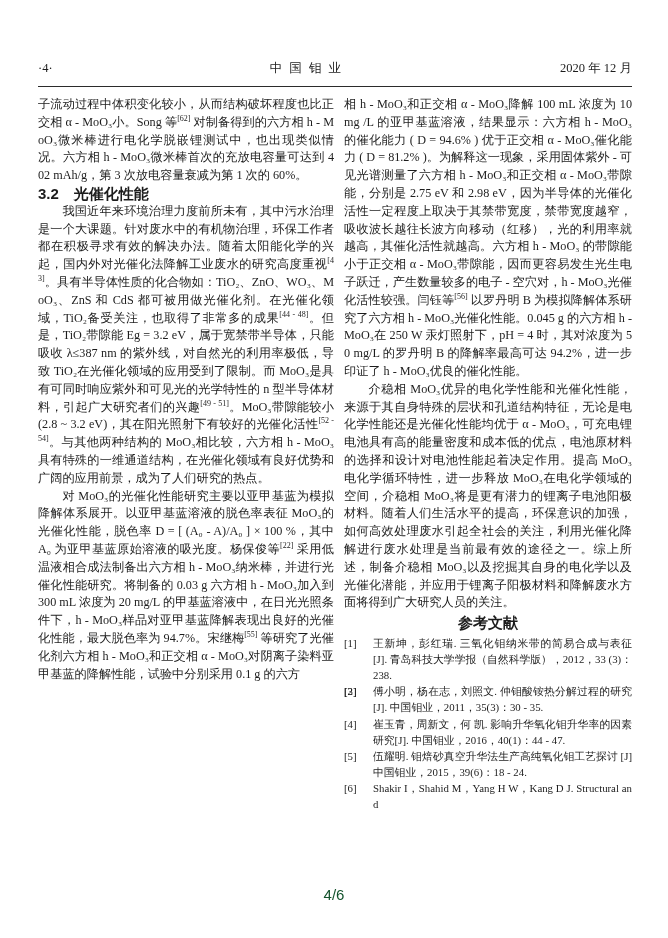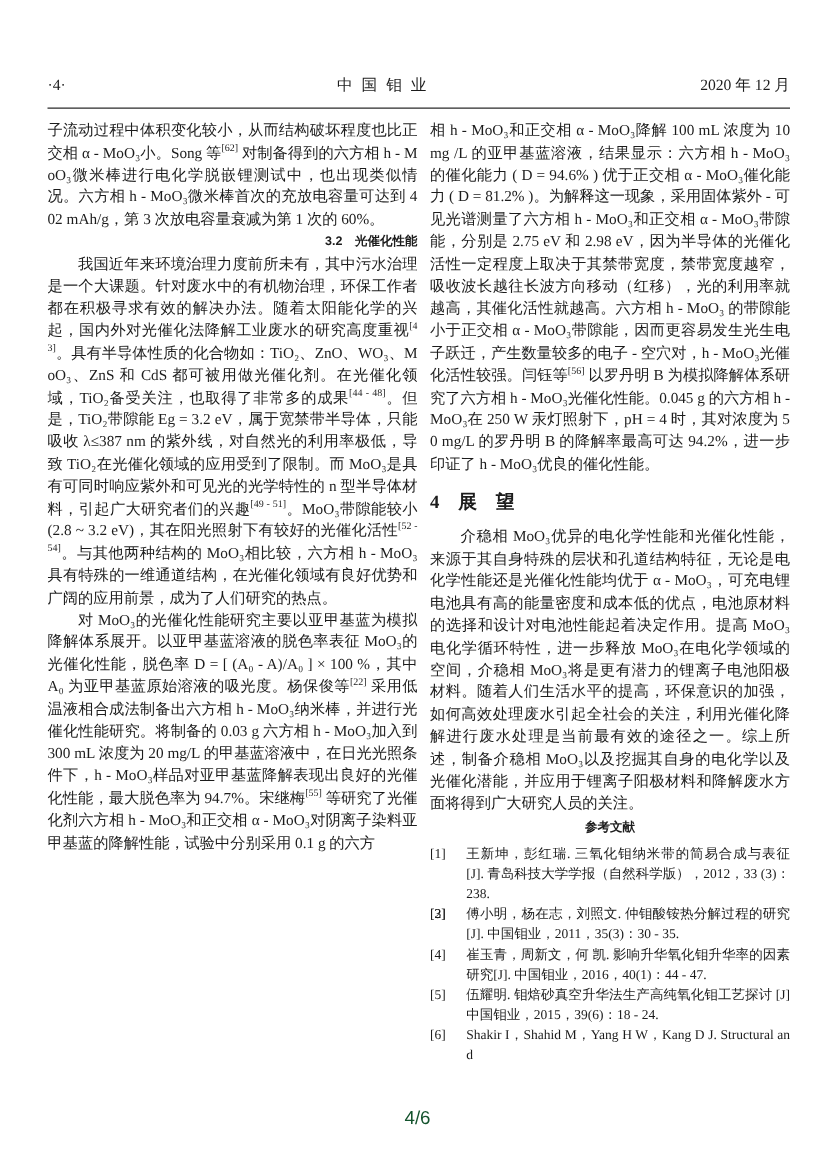--- a/index.html
+++ b/index.html
@@ -39,30 +39,30 @@
     word-break: break-all;
   }
   .p.indent { text-indent: 2em; }
 
   sup {
     font-size: 8px; line-height: 0; vertical-align: super;
   }
 
   .h2 {
     font-family: "Liberation Sans", "DejaVu Sans", sans-serif;
-    font-weight: bold; font-size: 10px; line-height: 17.8px;
-    margin: 0; text-align: right;
+    font-weight: bold; font-size: 15px; line-height: 17.8px;
+    margin: 0; text-align: left;
   }
   .h1 {
     font-size: 15px; font-weight: bold; line-height: 20px;
     margin: 11px 0 9px 0; text-align: left;
   }
   .refhead {
     font-family: "Liberation Sans", "DejaVu Sans", sans-serif;
-    font-weight: bold; font-size: 10px; line-height: 20px;
+    font-weight: bold; font-size: 15px; line-height: 20px;
     text-align: center; margin: 1px 0 2px 0;
   }
   .ref {
     position: relative; padding-left: 29px;
     font-size: 10.8px; line-height: 16.1px;
     text-align: justify; word-break: break-all;
   }
   .ref .ref-num { position: absolute; left: 0; top: 0; }
 
   
@@ -87,21 +87,20 @@
 
   <div class="body-area">
     <div class="col col-left" id="col-left">
         <div class="p">子流动过程中体积变化较小，从而结构破坏程度也比正交相 α - MoO₃小。Song 等<sup>[62]</sup> 对制备得到的六方相 h - MoO₃微米棒进行电化学脱嵌锂测试中，也出现类似情况。六方相 h - MoO₃微米棒首次的充放电容量可达到 402 mAh/g，第 3 次放电容量衰减为第 1 次的 60%。</div>
         <div class="h2">3.2　光催化性能</div>
         <div class="p indent">我国近年来环境治理力度前所未有，其中污水治理是一个大课题。针对废水中的有机物治理，环保工作者都在积极寻求有效的解决办法。随着太阳能化学的兴起，国内外对光催化法降解工业废水的研究高度重视<sup>[43]</sup>。具有半导体性质的化合物如：TiO₂、ZnO、WO₃、MoO₃、ZnS 和 CdS 都可被用做光催化剂。在光催化领域，TiO₂备受关注，也取得了非常多的成果<sup>[44 - 48]</sup>。但是，TiO₂带隙能 Eg = 3.2 eV，属于宽禁带半导体，只能吸收 λ≤387 nm 的紫外线，对自然光的利用率极低，导致 TiO₂在光催化领域的应用受到了限制。而 MoO₃是具有可同时响应紫外和可见光的光学特性的 n 型半导体材料，引起广大研究者们的兴趣<sup>[49 - 51]</sup>。MoO₃带隙能较小(2.8 ~ 3.2 eV)，其在阳光照射下有较好的光催化活性<sup>[52 - 54]</sup>。与其他两种结构的 MoO₃相比较，六方相 h - MoO₃具有特殊的一维通道结构，在光催化领域有良好优势和广阔的应用前景，成为了人们研究的热点。</div>
         <div class="p indent">对 MoO₃的光催化性能研究主要以亚甲基蓝为模拟降解体系展开。以亚甲基蓝溶液的脱色率表征 MoO₃的光催化性能，脱色率 D = [ (A₀ - A)/A₀ ] × 100 %，其中 A₀ 为亚甲基蓝原始溶液的吸光度。杨保俊等<sup>[22]</sup> 采用低温液相合成法制备出六方相 h - MoO₃纳米棒，并进行光催化性能研究。将制备的 0.03 g 六方相 h - MoO₃加入到 300 mL 浓度为 20 mg/L 的甲基蓝溶液中，在日光光照条件下，h - MoO₃样品对亚甲基蓝降解表现出良好的光催化性能，最大脱色率为 94.7%。宋继梅<sup>[55]</sup> 等研究了光催化剂六方相 h - MoO₃和正交相 α - MoO₃对阴离子染料亚甲基蓝的降解性能，试验中分别采用 0.1 g 的六方</div>
       </div>
     <div class="col col-right" id="col-right">
         <div class="p">相 h - MoO₃和正交相 α - MoO₃降解 100 mL 浓度为 10 mg /L 的亚甲基蓝溶液，结果显示：六方相 h - MoO₃的催化能力 ( D = 94.6% ) 优于正交相 α - MoO₃催化能力 ( D = 81.2% )。为解释这一现象，采用固体紫外 - 可见光谱测量了六方相 h - MoO₃和正交相 α - MoO₃带隙能，分别是 2.75 eV 和 2.98 eV，因为半导体的光催化活性一定程度上取决于其禁带宽度，禁带宽度越窄，吸收波长越往长波方向移动（红移），光的利用率就越高，其催化活性就越高。六方相 h - MoO₃ 的带隙能小于正交相 α - MoO₃带隙能，因而更容易发生光生电子跃迁，产生数量较多的电子 - 空穴对，h - MoO₃光催化活性较强。闫钰等<sup>[56]</sup> 以罗丹明 B 为模拟降解体系研究了六方相 h - MoO₃光催化性能。0.045 g 的六方相 h - MoO₃在 250 W 汞灯照射下，pH = 4 时，其对浓度为 50 mg/L 的罗丹明 B 的降解率最高可达 94.2%，进一步印证了 h - MoO₃优良的催化性能。</div>
-        <div class="h1">4　展　望</div>
         <div class="p indent">介稳相 MoO₃优异的电化学性能和光催化性能，来源于其自身特殊的层状和孔道结构特征，无论是电化学性能还是光催化性能均优于 α - MoO₃，可充电锂电池具有高的能量密度和成本低的优点，电池原材料的选择和设计对电池性能起着决定作用。提高 MoO₃电化学循环特性，进一步释放 MoO₃在电化学领域的空间，介稳相 MoO₃将是更有潜力的锂离子电池阳极材料。随着人们生活水平的提高，环保意识的加强，如何高效处理废水引起全社会的关注，利用光催化降解进行废水处理是当前最有效的途径之一。综上所述，制备介稳相 MoO₃以及挖掘其自身的电化学以及光催化潜能，并应用于锂离子阳极材料和降解废水方面将得到广大研究人员的关注。</div>
         <div class="refhead">参考文献</div>
         <div class="ref"><span class="ref-num">[1]</span><span>王新坤，彭红瑞. 三氧化钼纳米带的简易合成与表征 [J]. 青岛科技大学学报（自然科学版），2012，33 (3)：238.</span></div>
         <div class="ref"><span class="ref-num">[2]</span></div>
         <div class="ref"><span class="ref-num">[3]</span><span>傅小明，杨在志，刘照文. 仲钼酸铵热分解过程的研究 [J]. 中国钼业，2011，35(3)：30 - 35.</span></div>
         <div class="ref"><span class="ref-num">[4]</span><span>崔玉青，周新文，何 凯. 影响升华氧化钼升华率的因素研究[J]. 中国钼业，2016，40(1)：44 - 47.</span></div>
         <div class="ref"><span class="ref-num">[5]</span><span>伍耀明. 钼焙砂真空升华法生产高纯氧化钼工艺探讨 [J]中国钼业，2015，39(6)：18 - 24.</span></div>
         <div class="ref"><span class="ref-num">[6]</span><span>Shakir I，Shahid M，Yang H W，Kang D J. Structural and</span></div>
       </div>
   </div>

